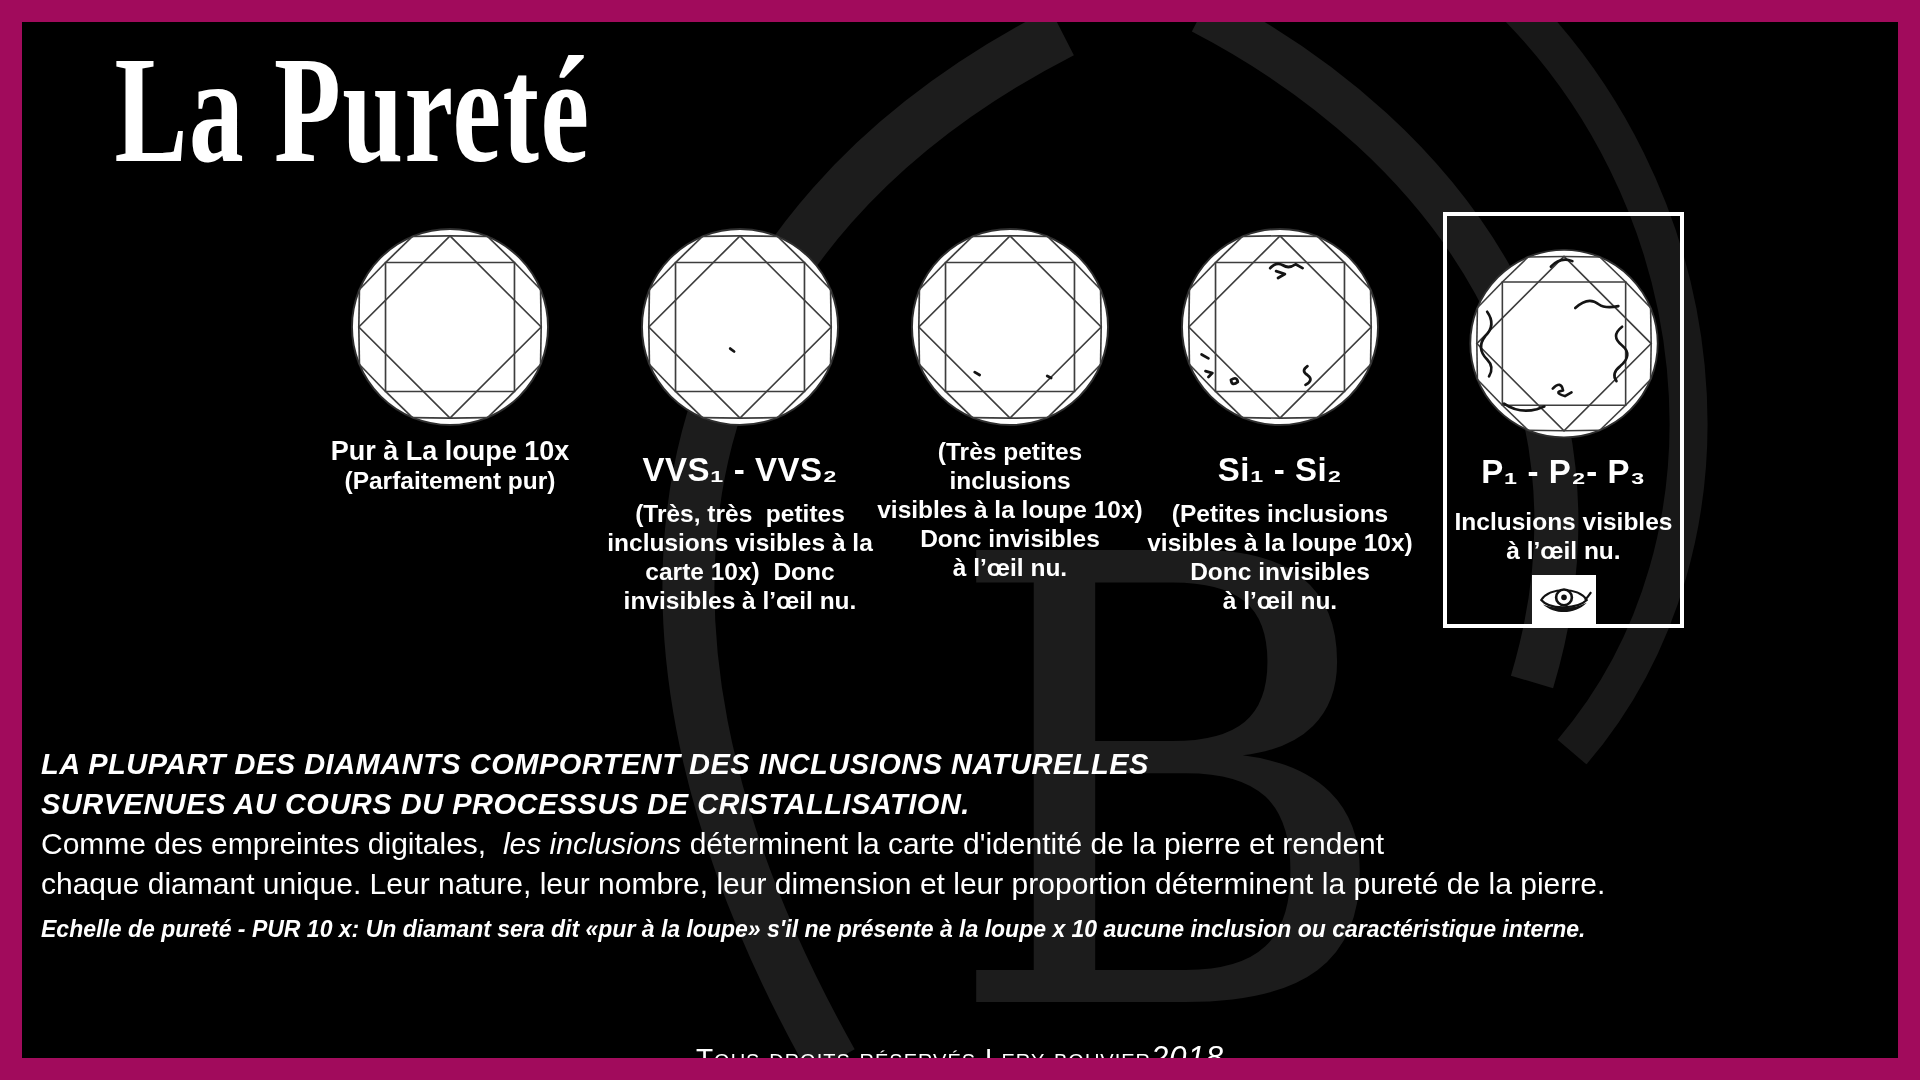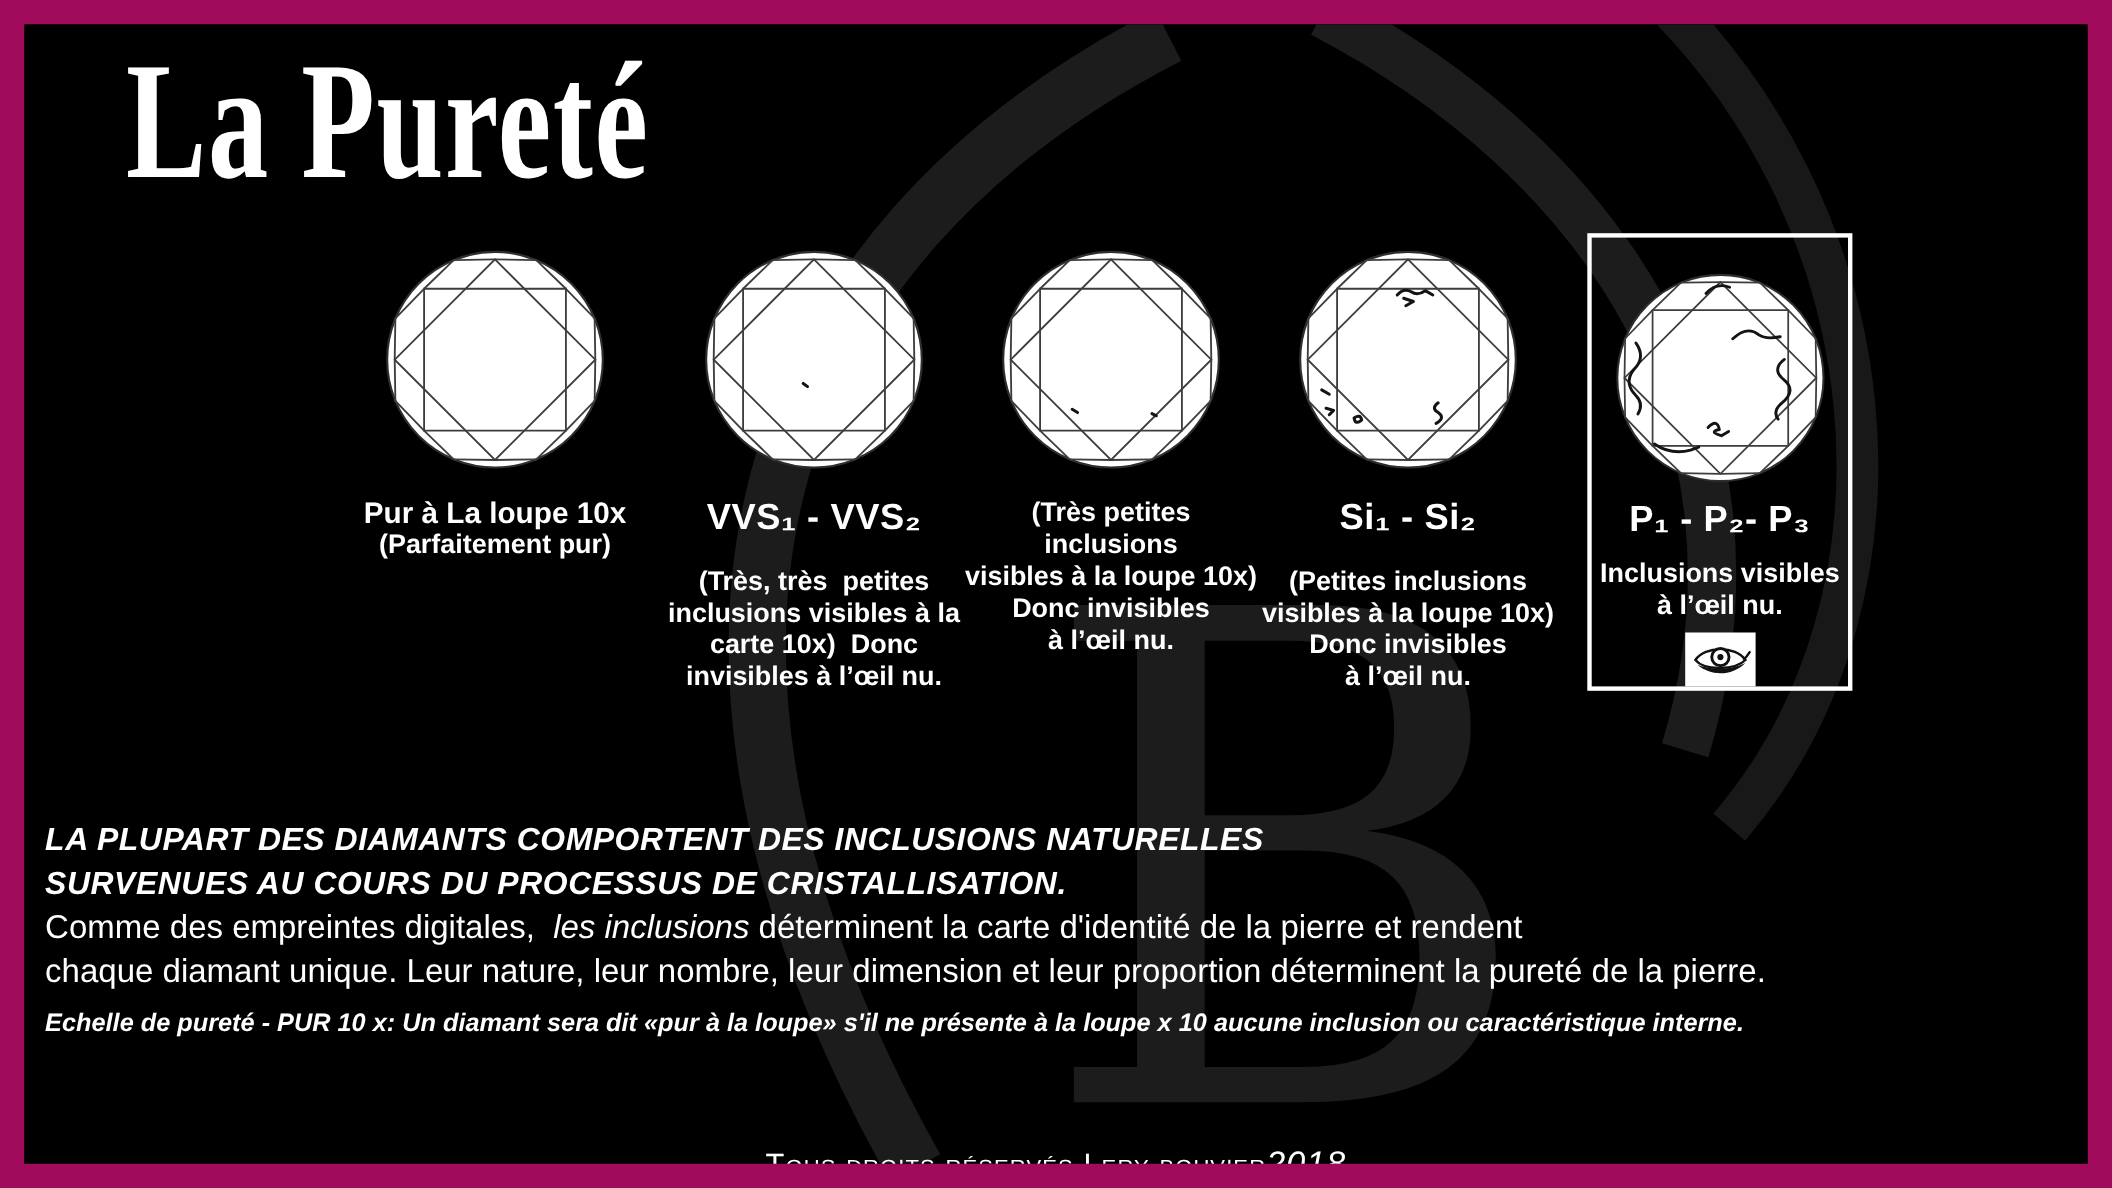--- a/index.html
+++ b/index.html
@@ -22,21 +22,21 @@
     font-family:"Liberation Serif","DejaVu Serif",serif;
     font-weight:bold;
     font-size:152px;line-height:160px;
     transform:scaleX(0.72);transform-origin:50% 0;
     letter-spacing:2px;
   }
   
   .col{position:absolute;top:205px;width:270px;text-align:center;z-index:2;}
   .col svg.diamond{display:block;margin:0 auto;}
   .grade-label{margin-top:24px;font-size:33px;font-weight:bold;letter-spacing:0.5px;}
-  .grade-desc{margin-top:25px;font-size:24.5px;line-height:29px;font-weight:bold;}
+  .grade-desc{margin-top:10px;font-size:24.5px;line-height:29px;font-weight:bold;}
   .grade-desc span{display:block;white-space:pre-wrap;}
   .desc-big{font-size:27px;}
   
   .p-box{
     position:absolute;left:1421px;top:190px;width:241px;height:416px;
     border:4px solid #fff;box-sizing:border-box;z-index:2;
     display:flex;flex-direction:column;align-items:center;
     padding-top:32px;text-align:center;
   }
   .p-box .grade-label{margin-top:14px;}

